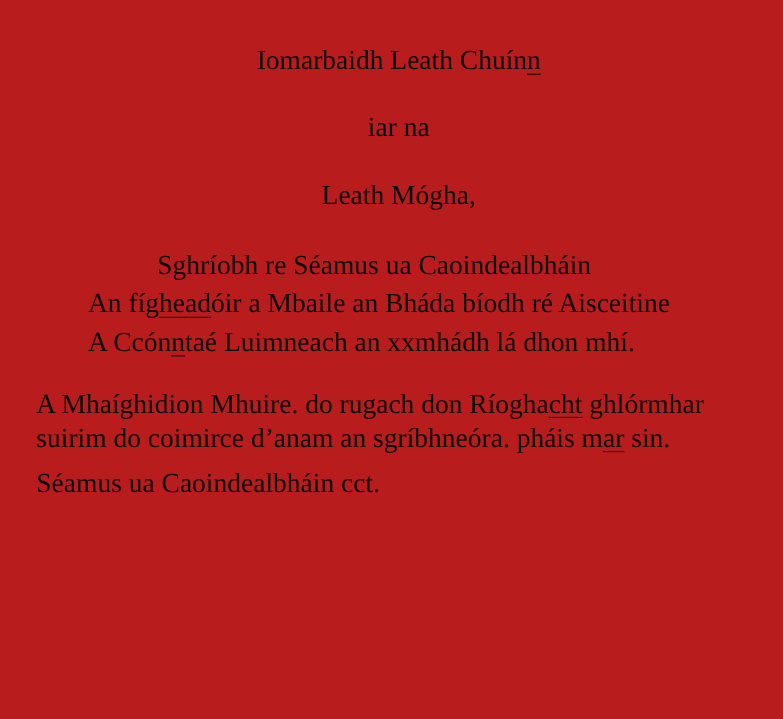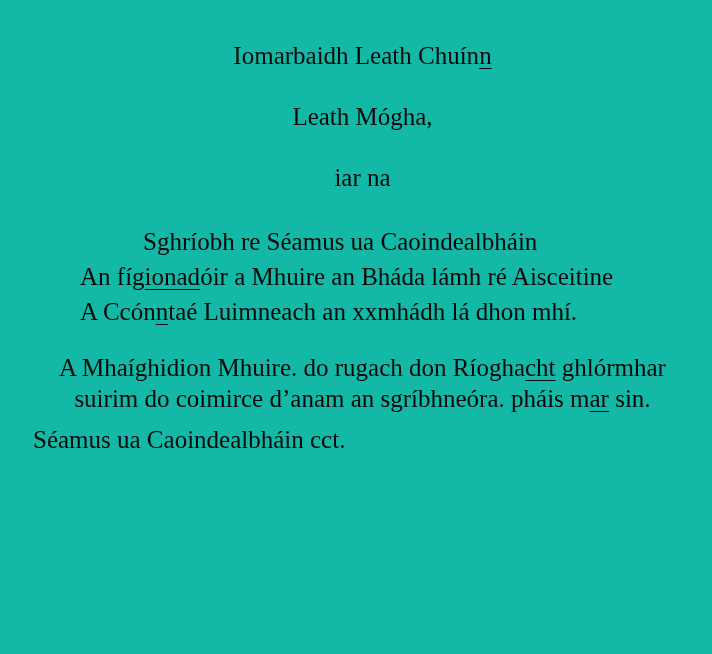--- a/index.html
+++ b/index.html
@@ -11,21 +11,21 @@
     height: 654px;
     background: #ffffff;
     color: #0a0a0a;
     font-family: "Liberation Serif", serif;
     font-size: 25px;
     overflow: hidden;
   }
   .page {
     width: 712px;
     height: 654px;
-    background: #14b8a6;
+    background: #b91c1c;
   }
   .content {
     padding: 41px 20px 0 33px;
   }
   .line span { white-space: pre-wrap; }
   .u-seg {
     text-decoration: underline;
     text-decoration-thickness: 1px;
     text-underline-offset: 4px;
   }
@@ -39,48 +39,47 @@
   }
   .stanza-1 .line {
     line-height: 35px;
     padding-left: 47px;
   }
   .stanza-1 .line.first-indent {
     padding-left: 110px;
   }
   .stanza-2 {
     margin-top: 23px;
-    text-align: center;
   }
   .stanza-2 .line {
     line-height: 31px;
     padding-left: 0;
   }
   .signature-line {
     margin-top: 10px;
     line-height: 31px;
     text-align: left;
   }
 </style>
 </head>
 <body>
 
 <div class="page">
   <div class="content">
 
     <div class="line title-line"><span>Iomarbaidh Leath Chuín</span><span class="u-seg">n</span><span></span></div>
 
 
+    <div class="line title-line"><span>iar na</span><span class="u-seg"></span><span></span></div>
+
     <div class="line title-line"><span>Leath Mógha,</span><span class="u-seg"></span><span></span></div>
-
-    <div class="line title-line"><span>iar na</span><span class="u-seg"></span><span></span></div>
 
     <div class="stanza-1">
       <div class="line first-indent"><span>Sghríobh re Séamus ua Caoindealbháin</span><span class="u-seg"></span><span></span></div>
-      <div class="line"><span>An fíg</span><span class="u-seg">ionad</span><span>óir a Mhuire an Bháda lámh ré Aisceitine</span></div>
+      <div class="line"><span>An fíg</span><span class="u-seg">head</span><span>óir a Mbaile an Bháda bíodh ré Aisceitine</span></div>
       <div class="line"><span>A Ccón</span><span class="u-seg">n</span><span>taé Luimneach an xxmhádh lá dhon mhí.</span></div>
     </div>
 
     <div class="stanza-2">
       <div class="line"><span>A Mhaíghidion Mhuire. do rugach don Ríogha</span><span class="u-seg">cht</span><span> ghlórmhar</span></div>
       <div class="line"><span>suirim do coimirce d’anam an sgríbhneóra. pháis m</span><span class="u-seg">ar</span><span> sin.</span></div>
     </div>
 
     <div class="line signature-line"><span>Séamus ua Caoindealbháin cct.</span><span class="u-seg"></span><span></span></div>
 

